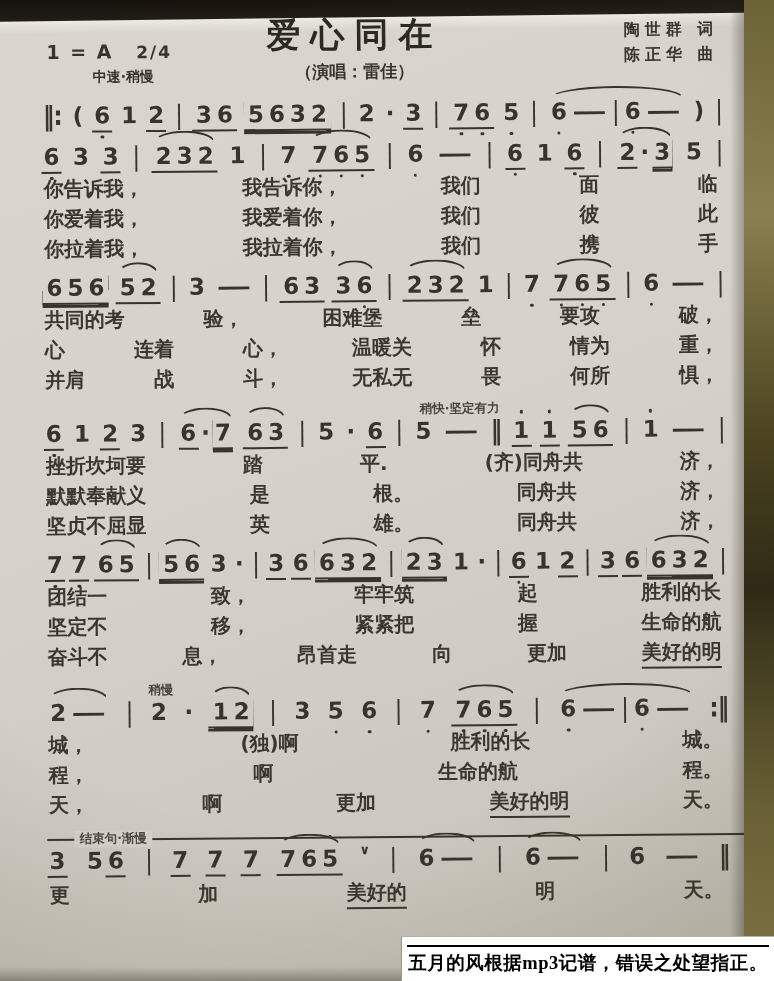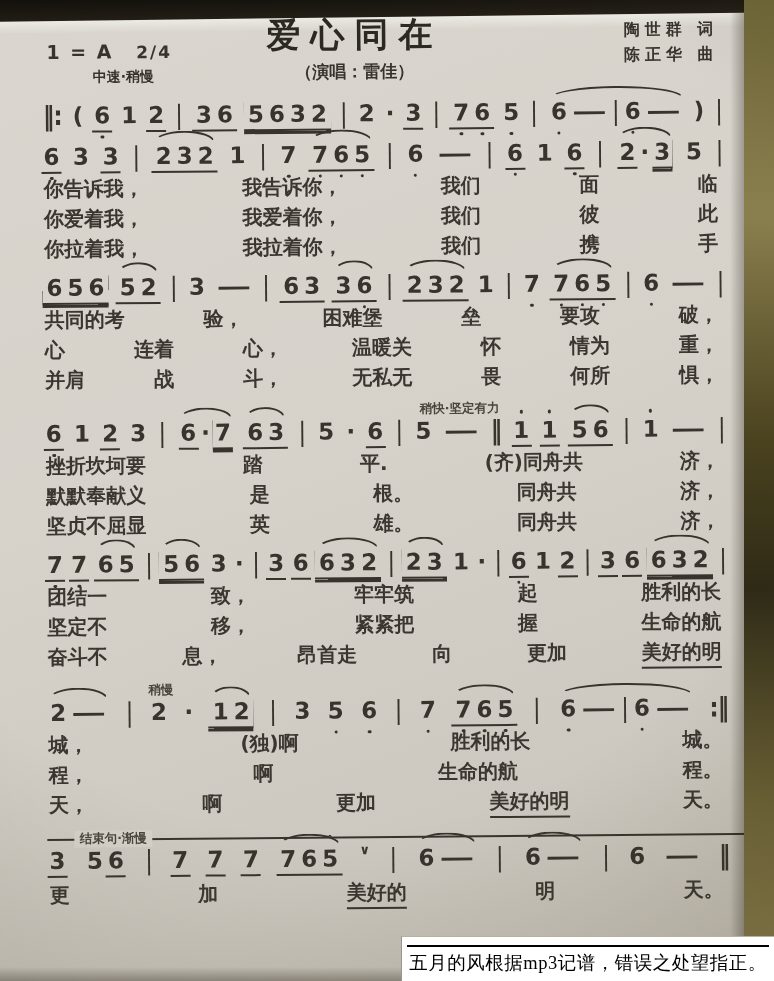--- a/index.html
+++ b/index.html
@@ -71,21 +71,21 @@
   .lyr{display:flex;justify-content:space-between;align-items:baseline;
     font-size:20px;font-weight:700;line-height:30px;color:#3b3730;padding:0 8px 0 2px;}
   .seg{white-space:nowrap;}
   .seg.u{border-bottom:2px solid var(--ink);}
 
   
   .caption{position:absolute;right:0;bottom:0;width:372px;height:44px;background:#ffffff;
     border-left:1px solid #9a968c;border-top:1px solid #b5b1a7;z-index:5;}
   .caption::before{content:'';position:absolute;left:5px;right:5px;top:8px;border-top:2.5px solid #000;}
   .caption .cap-text{position:absolute;left:0;right:0;top:13px;text-align:center;
-    font-size:18.5px;font-weight:normal;color:#000;letter-spacing:0.5px;
+    font-size:18.5px;font-weight:bold;color:#000;letter-spacing:0.5px;
     font-family:"Liberation Serif","DejaVu Serif",serif;}
 </style>
 </head>
 <body>
 
 <div class="photo">
   <div class="top-edge"></div>
   <div class="top-light"></div>
 
   <div class="page">

